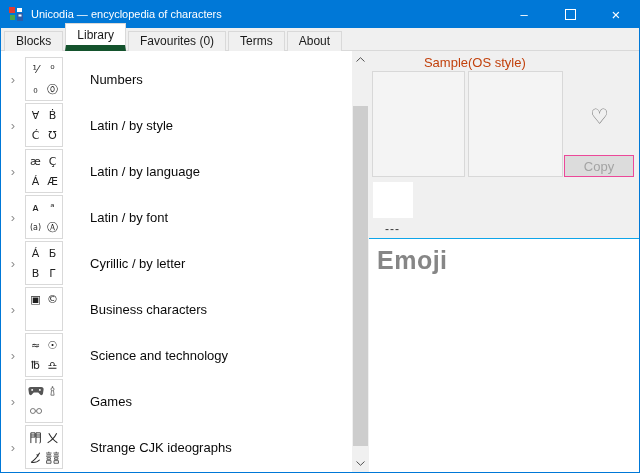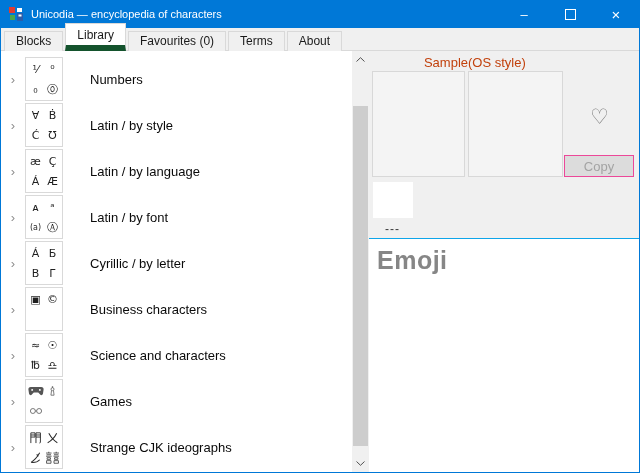--- a/index.html
+++ b/index.html
@@ -146,21 +146,21 @@
           <span class="tree-label">Business characters</span>
         </div>
         <div class="tree-row">
           <span class="chev">›</span>
           <div class="iconbox">
             <span class="cell">≈</span>
             <span class="cell">☉</span>
             <span class="cell">℔</span>
             <span class="cell">♎</span>
           </div>
-          <span class="tree-label">Science and characters</span>
+          <span class="tree-label">Science and technology</span>
         </div>
         <div class="tree-row">
           <span class="chev">›</span>
           <div class="iconbox">
             <span class="cell">
               <svg width="17" height="10" viewBox="0 0 20 12">
                 <path d="M3.5 1 h13 a3 3 0 0 1 3 3.2 l-0.8 5.3 a2 2 0 0 1 -3.5 1 L12.8 8 H7.2 L4.8 10.5 a2 2 0 0 1 -3.5 -1 L0.5 4.2 A3 3 0 0 1 3.5 1 z" fill="#555"></path>
                 <circle cx="5.2" cy="4.6" r="1.2" fill="#fff"></circle>
                 <circle cx="14.8" cy="4.6" r="1.2" fill="#fff"></circle>
               </svg>

